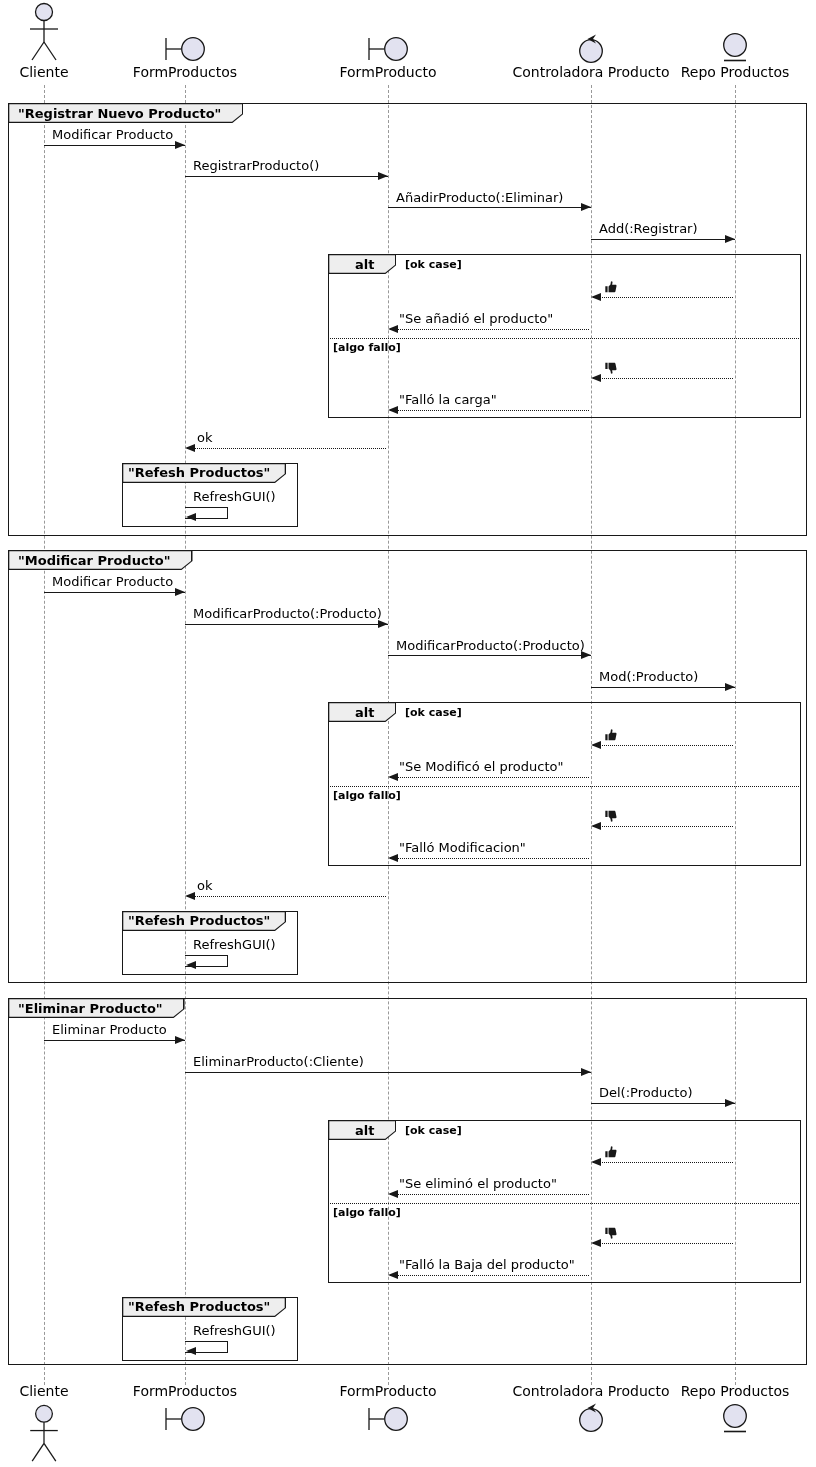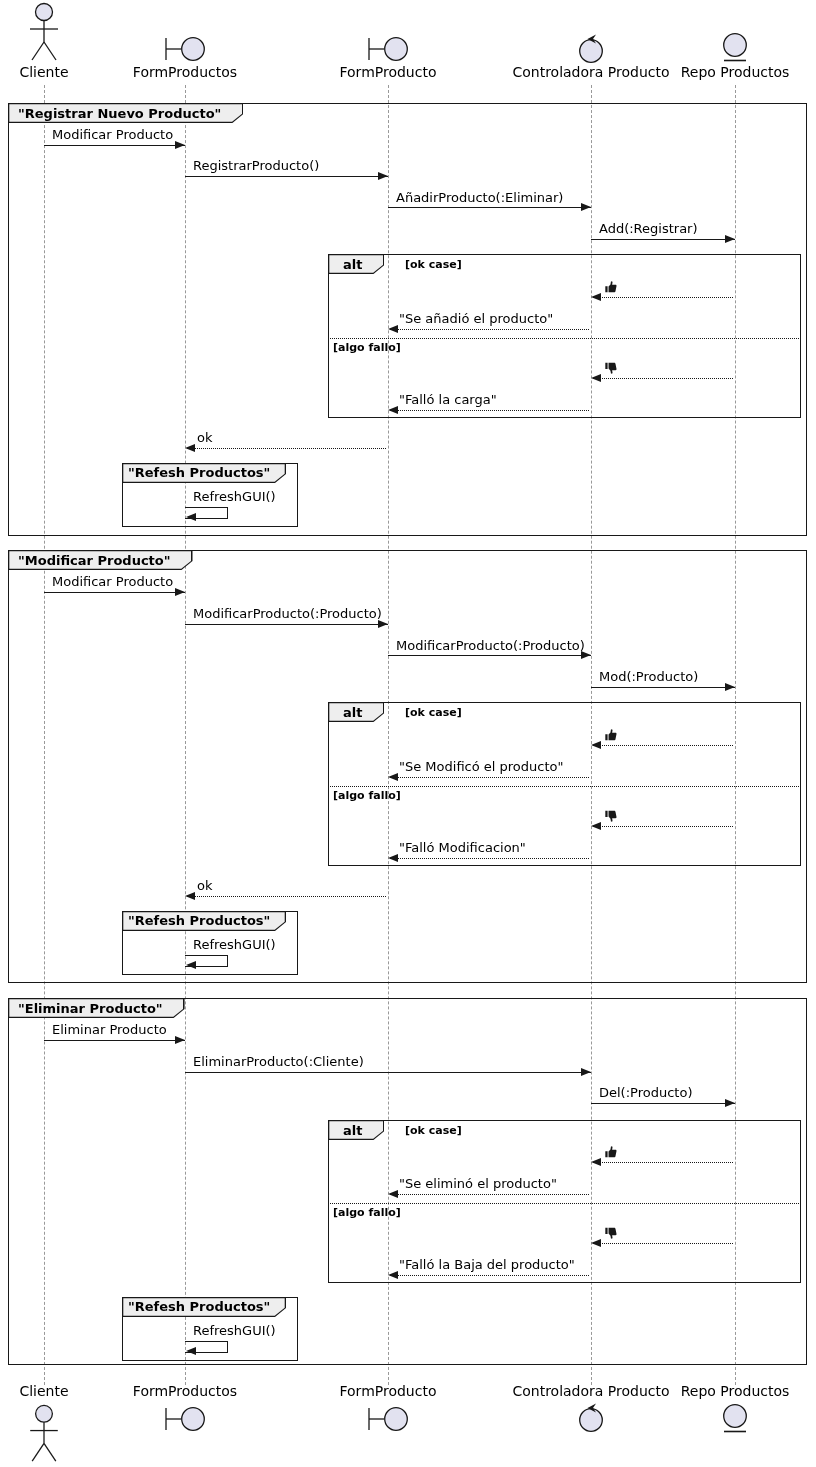--- a/index.html
+++ b/index.html
@@ -8,21 +8,21 @@
   .lifeline{position:absolute;top:85px;height:1300px;width:0;border-left:1px dashed #999;}
   .participant{position:absolute;width:150px;display:flex;flex-direction:column;align-items:center;}
   .participant.hdr{top:0;height:84px;justify-content:flex-end;padding-bottom:3px;box-sizing:border-box;}
   .participant.ftr{top:1383px;height:84px;justify-content:flex-start;}
   .pname{font-size:14px;line-height:17px;white-space:nowrap;}
   .frame{position:absolute;border:1.5px solid #181818;box-sizing:border-box;background:transparent;}
   .ptab{position:absolute;height:20px;z-index:4;}
   .ptab .shape{position:absolute;inset:0;background:#181818;clip-path:polygon(0 0,100% 0,100% 11px,calc(100% - 11px) 100%,0 100%);}
   .ptab .shape i{position:absolute;inset:1.3px;display:block;background:#eee;clip-path:polygon(0 0,100% 0,100% 9.5px,calc(100% - 10px) 100%,0 100%);}
   .ptab .tx{position:relative;z-index:1;font-weight:bold;font-size:13px;line-height:19px;padding:0 22px 0 10px;white-space:nowrap;}
-  .ptab.alt .tx{padding:0 22px 0 15px;}
+  .ptab.alt .tx{padding:0 22px 0 15px;margin-left:12px;}
   .ptab.sub .tx{padding:0 18px 0 6px;text-align:center;}
   .guard{position:absolute;font-size:11px;font-weight:bold;white-space:nowrap;z-index:3;}
   .lbl{position:absolute;font-size:13px;line-height:15px;white-space:nowrap;z-index:3;}
   .arr{position:absolute;height:0;border-top:1.2px solid #181818;z-index:3;}
   .arr.d{border-top:1px dotted #181818;}
   .ah{position:absolute;width:0;height:0;border-top:4.5px solid transparent;border-bottom:4.5px solid transparent;z-index:3;}
   .ah.r{border-left:10px solid #181818;}
   .ah.l{border-right:10px solid #181818;}
   .divider{position:absolute;height:0;border-top:1px dotted #181818;z-index:3;}
   .loop{position:absolute;border:1.2px solid #181818;border-left:none;box-sizing:border-box;z-index:3;}

